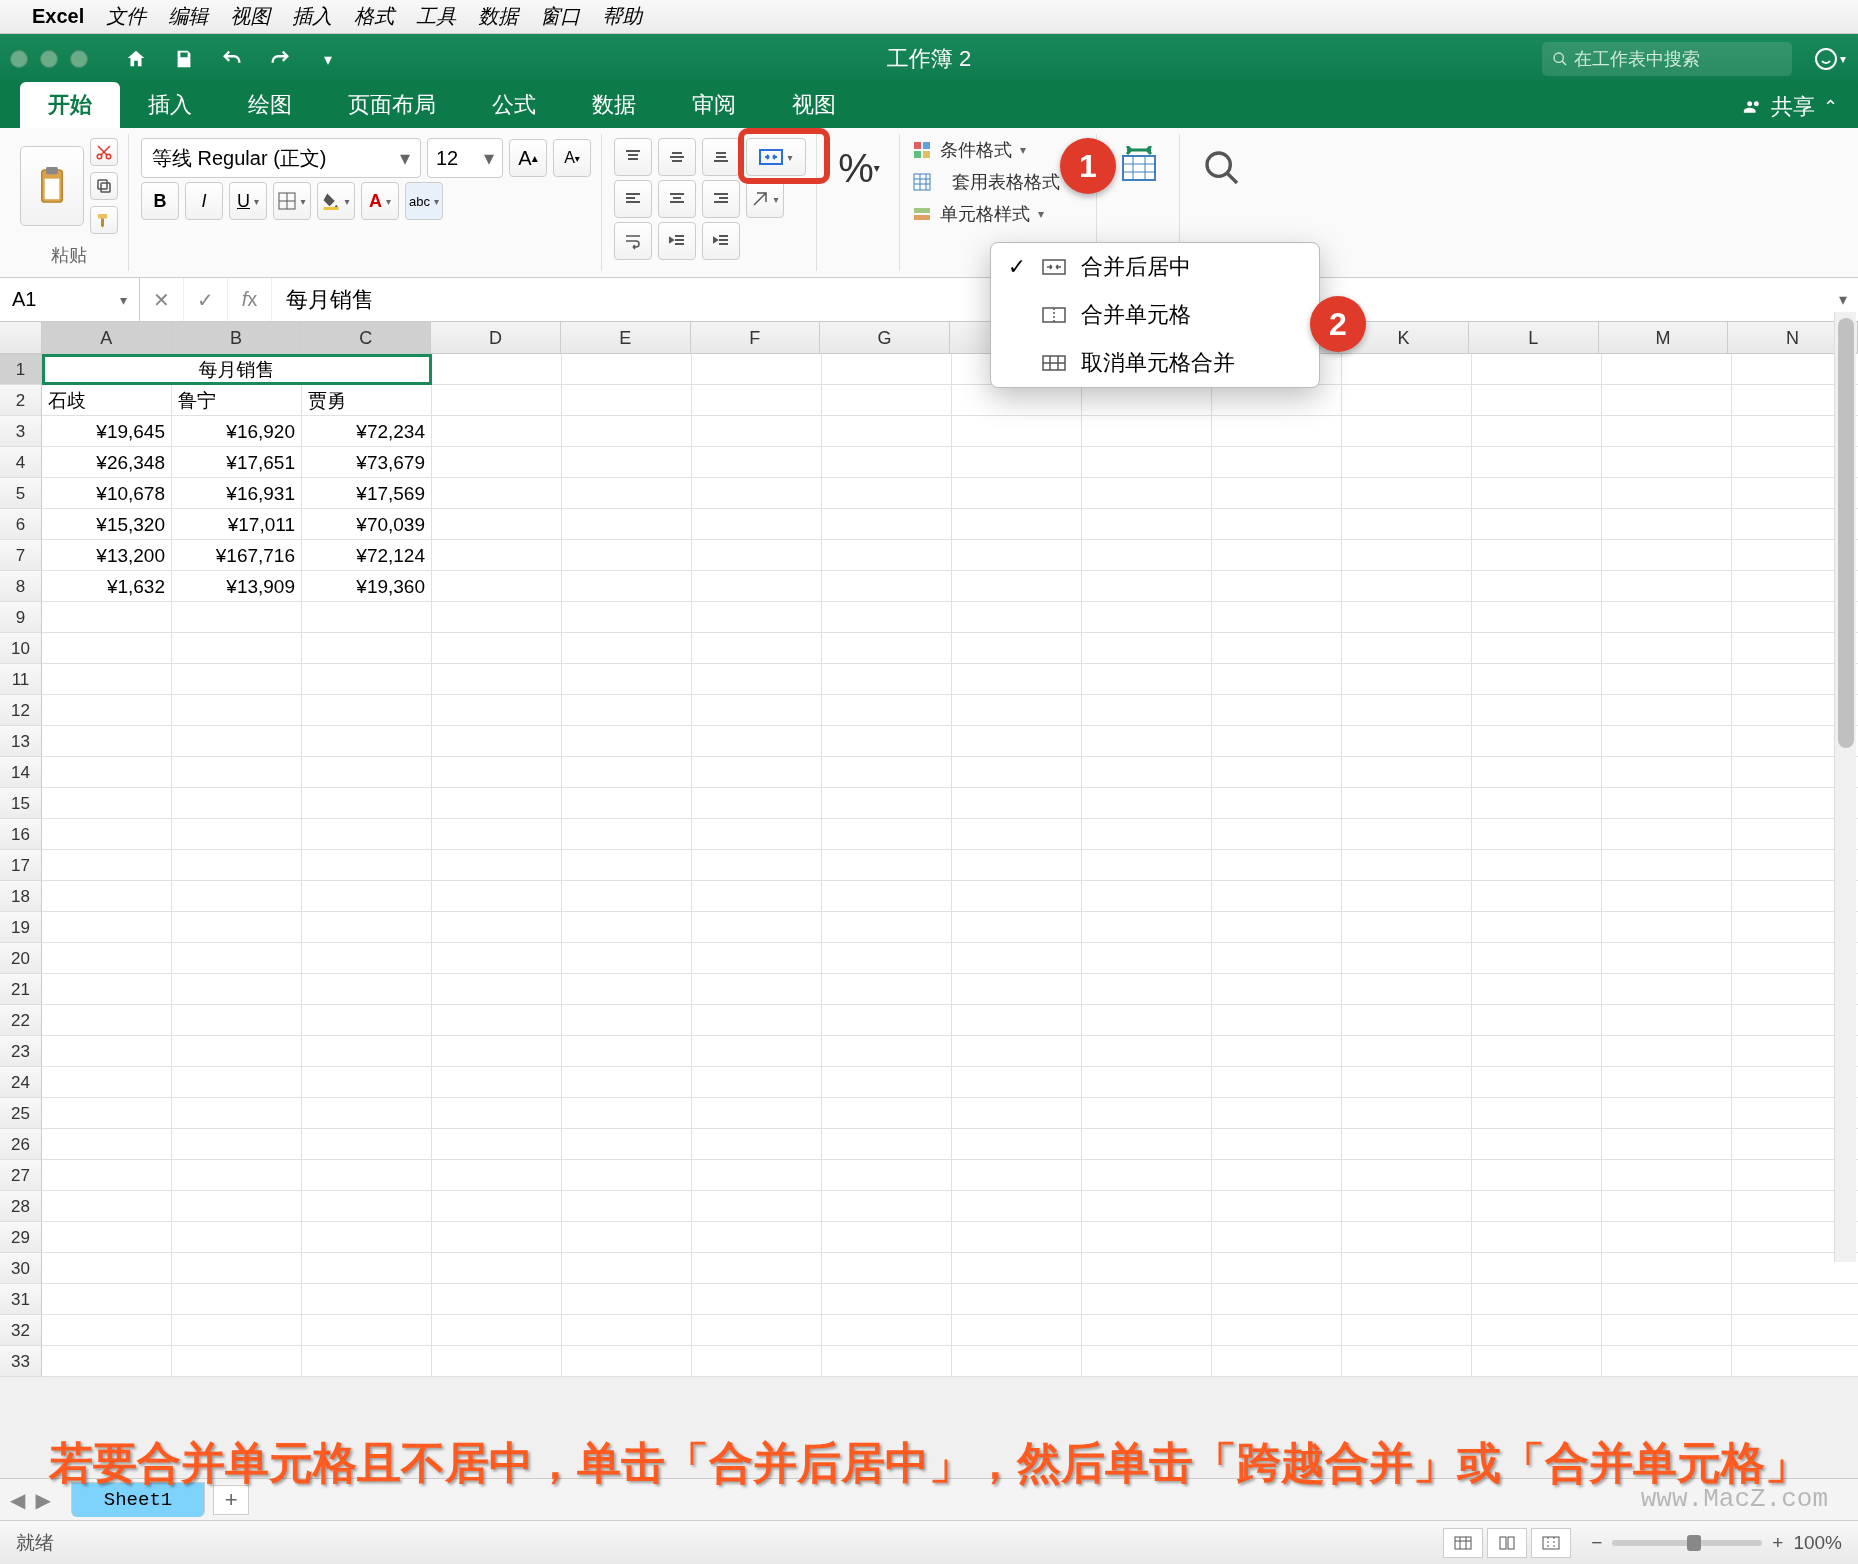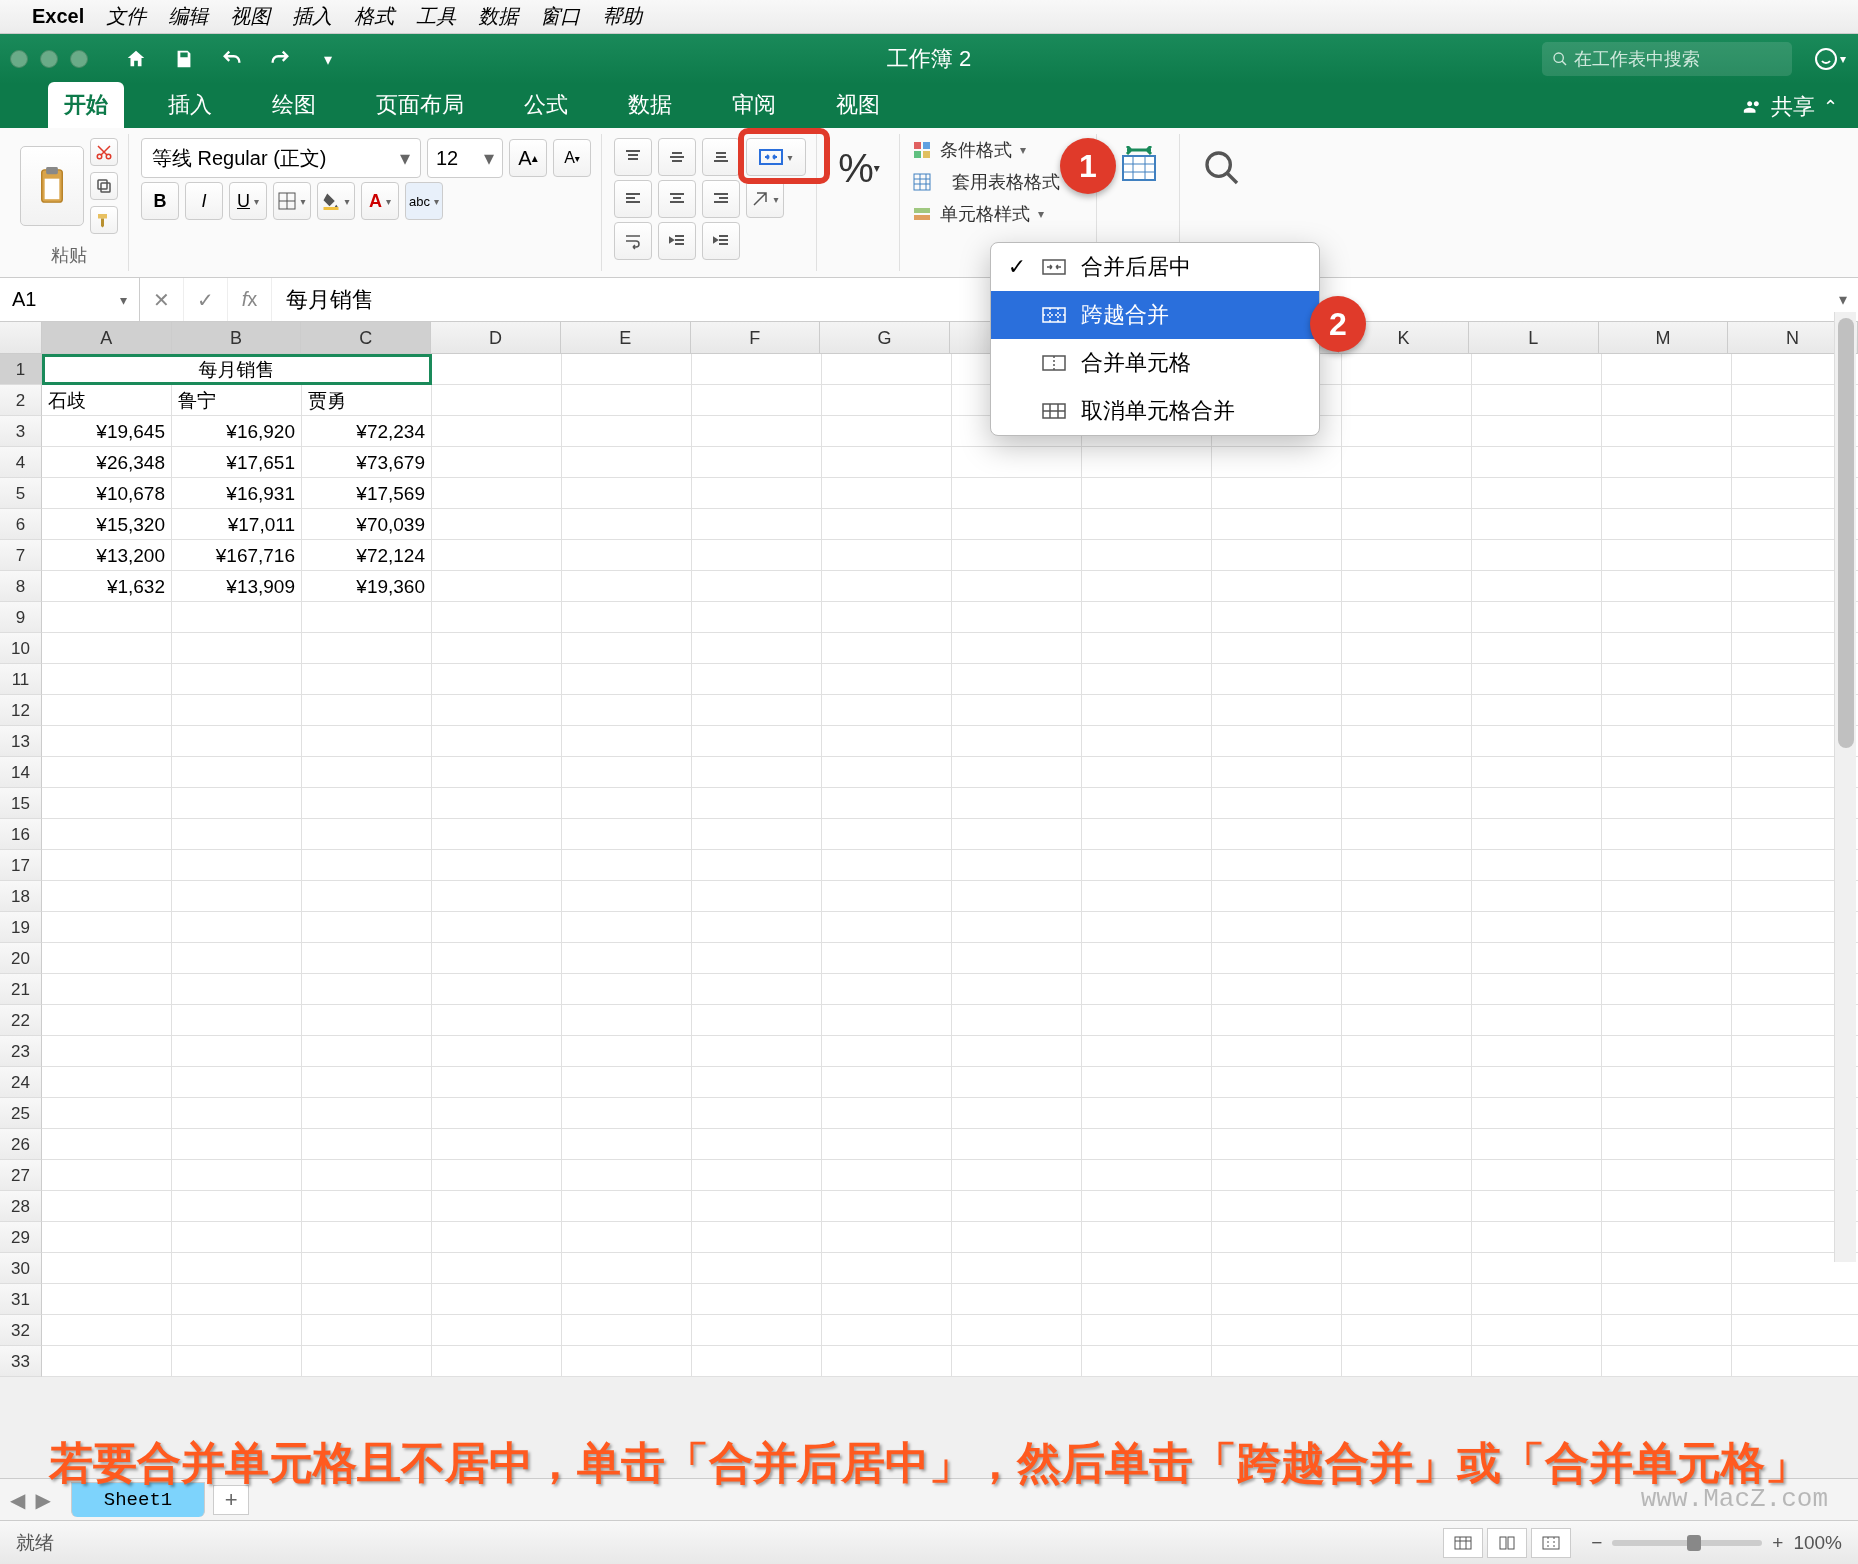--- a/index.html
+++ b/index.html
@@ -16,21 +16,21 @@
 .traffic { display: flex; gap: 12px; margin-right: 30px; }
 .traffic span { width: 18px; height: 18px; border-radius: 50%; background: #6aab88; border: 1px solid #4a8b68; }
 .titlebar .tb-btn { width: 36px; height: 36px; display: flex; align-items: center; justify-content: center; margin-right: 12px; font-size: 22px; color: #fff; }
 .titlebar .title { position: absolute; left: 50%; transform: translateX(-50%); font-size: 22px; font-weight: 400; }
 .titlebar .search-box { margin-left: auto; background: rgba(255,255,255,.12); border-radius: 5px; height: 34px; width: 250px; display: flex; align-items: center; padding: 4px 10px; color: #cfe8dc; font-size: 18px; }
 .titlebar .search-box svg { margin-right: 6px; }
 .titlebar .smiley { width: 36px; height: 36px; display: flex; align-items: center; justify-content: center; margin-left: 20px; }
 
 
 .ribbon-tabs { height: 44px; background: #0d7a4a; display: flex; align-items: flex-end; padding-left: 20px; color: #fff; font-size: 22px; position: relative; }
-.ribbon-tab { padding: 8px 16px; cursor: pointer; margin-left: 28px; }
+.ribbon-tab { padding: 8px 28px; cursor: pointer; }
 .ribbon-tab.active { background: #fff; color: #0d7a4a; border-radius: 6px 6px 0 0; font-weight: 600; }
 .ribbon-tabs .share { position: absolute; right: 20px; top: 8px; display: flex; align-items: center; gap: 8px; }
 .ribbon-tabs .share .chev { font-size: 18px; }
 
 
 .ribbon { height: 150px; background: #fafafa; border-bottom: 1px solid #ccc; display: flex; align-items: stretch; padding: 6px 10px; gap: 2px; }
 .rgroup { display: flex; flex-direction: column; justify-content: flex-start; padding: 4px 10px; border-right: 1px solid #e0e0e0; position: relative; }
 .rgroup.no-border { border-right: none; }
 .rgroup-label { font-size: 18px; color: #666; text-align: center; margin-top: auto; }
 .rgroup-row { display: flex; align-items: center; gap: 6px; margin-bottom: 4px; }
@@ -398,30 +398,20 @@
 <div class="merge-menu">
   <div class="mi">
     <span class="check">✓</span>
     <span class="mi-icon">
         <svg width="24" height="16" viewBox="0 0 24 16" fill="none" stroke="#555" stroke-width="1.5">
           <rect x="1" y="1" width="22" height="14"></rect>
           <path d="M5 8h5m4 0h5M10 8l-2-2m0 4l2-2m4 0l2-2m0 4l-2-2"></path>
         </svg>
       </span>
     <span>合并后居中</span>
-  </div>
-  <div class="mi active">
-    <span class="check"></span>
-    <span class="mi-icon">
-        <svg width="24" height="16" viewBox="0 0 24 16" fill="none" stroke="#fff" stroke-width="1.5">
-          <rect x="1" y="1" width="22" height="14"></rect>
-          <path d="M1 8h22M8 1v14M16 1v14" stroke-dasharray="2 2"></path>
-        </svg>
-      </span>
-    <span>跨越合并</span>
   </div>
   <div class="mi">
     <span class="check"></span>
     <span class="mi-icon">
         <svg width="24" height="16" viewBox="0 0 24 16" fill="none" stroke="#555" stroke-width="1.5">
           <rect x="1" y="1" width="22" height="14"></rect>
           <path d="M12 1v14" stroke-dasharray="2 2"></path>
         </svg>
       </span>
     <span>合并单元格</span>

